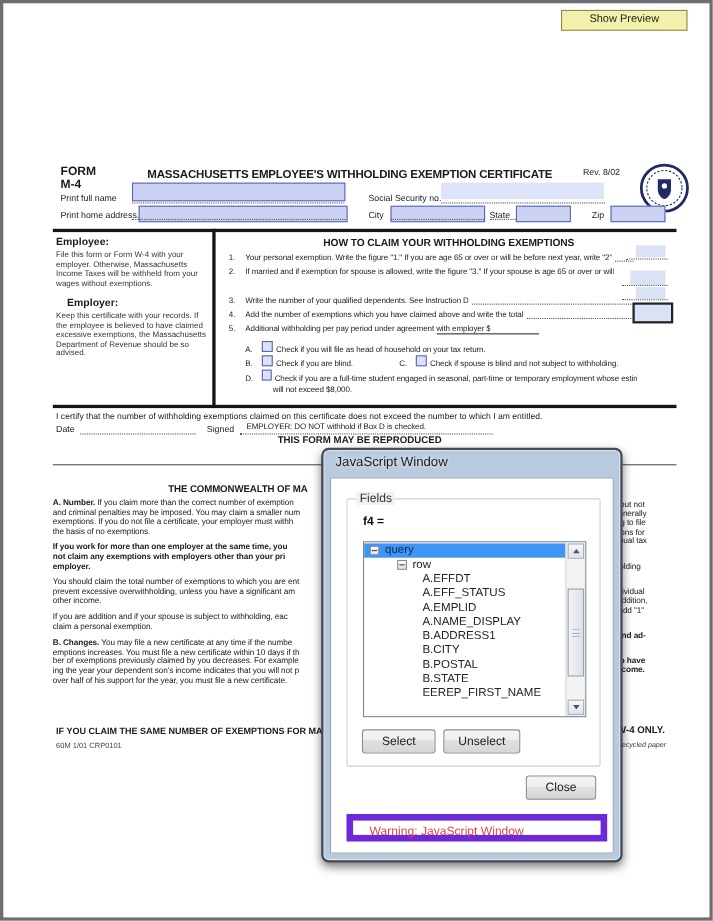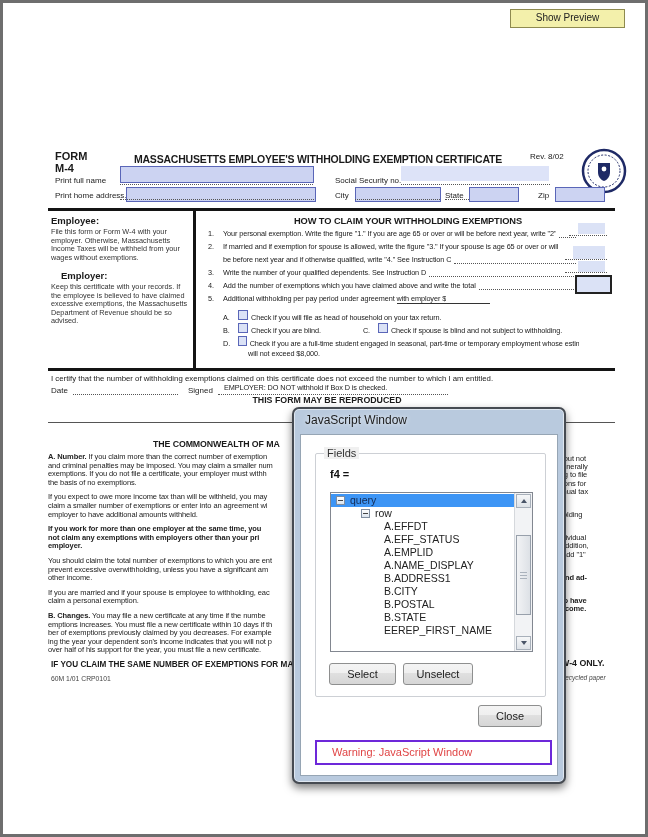--- a/index.html
+++ b/index.html
@@ -70,21 +70,21 @@
   .sb-btn.up{top:1px;} .sb-btn.down{bottom:1px;}
   .arr{position:absolute;left:50%;top:50%;width:0;height:0;border-left:3px solid transparent;border-right:3px solid transparent;transform:translate(-50%,-50%);}
   .arr.up{border-bottom:4px solid #4a5568;}
   .arr.down{border-top:4px solid #4a5568;}
   .sb-thumb{position:absolute;left:1px;right:1px;top:42px;height:80px;background:linear-gradient(90deg,#f2f3f5,#dde1e6);border:1px solid #98a0ab;box-sizing:border-box;}
   .sb-thumb::after{content:"";position:absolute;left:3px;right:3px;top:36px;height:7px;background:repeating-linear-gradient(#aab2bc 0 1px,transparent 1px 3px);}
   .win-btn{position:absolute;background:linear-gradient(#f4f4f4,#efefef 45%,#e0e0e0 46%,#d6d6d6);border:1px solid #8e8f8f;border-radius:3px;font-size:11px;color:#222;text-align:center;font-family:"Liberation Sans",sans-serif;cursor:pointer;box-sizing:border-box;}
   .btn-select{left:28px;top:228px;width:67px;height:22px;line-height:20px;}
   .btn-unselect{left:102px;top:228px;width:70px;height:22px;line-height:20px;}
   .btn-close{left:177px;top:270px;width:64px;height:22px;line-height:20px;}
-  .warnbox{position:absolute;left:14px;top:305px;width:237px;height:25px;border:2px solid #6d28d9;box-sizing:border-box;}
+  .warnbox{position:absolute;left:14px;top:305px;width:237px;height:25px;border:6px solid #6d28d9;box-sizing:border-box;}
   .warntext{position:absolute;left:15px;top:4px;font-size:11px;color:#e04545;}
 </style>
 </head>
 <body>
 
 <div class="screen">
 
   <div class="abs preview-btn">Show Preview</div>
 
   <div class="abs form-label">FORM</div>
@@ -130,25 +130,20 @@
     <div class="howto-h">HOW TO CLAIM YOUR WITHHOLDING EXEMPTIONS</div>
     <div class="irow" style="top:15px;">
         <span class="inum">1.</span>
         <span class="itext">Your personal exemption. Write the figure "1." If you are age 65 or over or will be before next year, write "2"</span>
         <span class="leader"></span>
       </div>
     <div class="irow" style="top:28px;">
         <span class="inum">2.</span>
         <span class="itext">If married and if exemption for spouse is allowed, write the figure "3." If your spouse is age 65 or over or will</span>
       </div>
-    <div class="irow" style="top:41px;">
-        <span class="inum"></span>
-        <span class="itext">be before next year and if otherwise qualified, write "4." See Instruction C</span>
-        <span class="leader"></span>
-      </div>
     <div class="irow" style="top:54px;">
         <span class="inum">3.</span>
         <span class="itext">Write the number of your qualified dependents. See Instruction D</span>
         <span class="leader"></span>
       </div>
     <div class="irow" style="top:67px;">
         <span class="inum">4.</span>
         <span class="itext">Add the number of exemptions which you have claimed above and write the total</span>
         <span class="leader"></span>
       </div>
@@ -203,37 +198,32 @@
   <div class="abs hr1"></div>
   <div class="abs cw-head">THE COMMONWEALTH OF MA</div>
 
   <div class="abs lcol" id="left-col">
       <div class="para">
         <div class="pline"><b>A. Number.</b> If you claim more than the correct number of exemption</div>
         <div class="pline">and criminal penalties may be imposed. You may claim a smaller num</div>
         <div class="pline">exemptions. If you do not file a certificate, your employer must withh</div>
         <div class="pline">the basis of no exemptions.</div>
       </div>
-      <div class="para">
-        <div class="pline">If you expect to owe more income tax than will be withheld, you may</div>
-        <div class="pline">claim a smaller number of exemptions or enter into an agreement wi</div>
-        <div class="pline">employer to have additional amounts withheld.</div>
-      </div>
       <div class="para bold">
         <div class="pline">If you work for more than one employer at the same time, you</div>
         <div class="pline">not claim any exemptions with employers other than your pri</div>
         <div class="pline">employer.</div>
       </div>
       <div class="para">
         <div class="pline">You should claim the total number of exemptions to which you are ent</div>
         <div class="pline">prevent excessive overwithholding, unless you have a significant am</div>
         <div class="pline">other income.</div>
       </div>
       <div class="para">
-        <div class="pline">If you are married and if your spouse is employee to withholding, eac</div>
+        <div class="pline">If you are addition and if your spouse is subject to withholding, eac</div>
         <div class="pline">claim a personal exemption.</div>
       </div>
       <div class="para">
         <div class="pline"><b>B. Changes.</b> You may file a new certificate at any time if the numbe</div>
         <div class="pline">emptions increases. You must file a new certificate within 10 days if th</div>
         <div class="pline">ber of exemptions previously claimed by you decreases. For example</div>
         <div class="pline">ing the year your dependent son's income indicates that you will not p</div>
         <div class="pline">over half of his support for the year, you must file a new certificate.</div>
       </div>
     </div>

